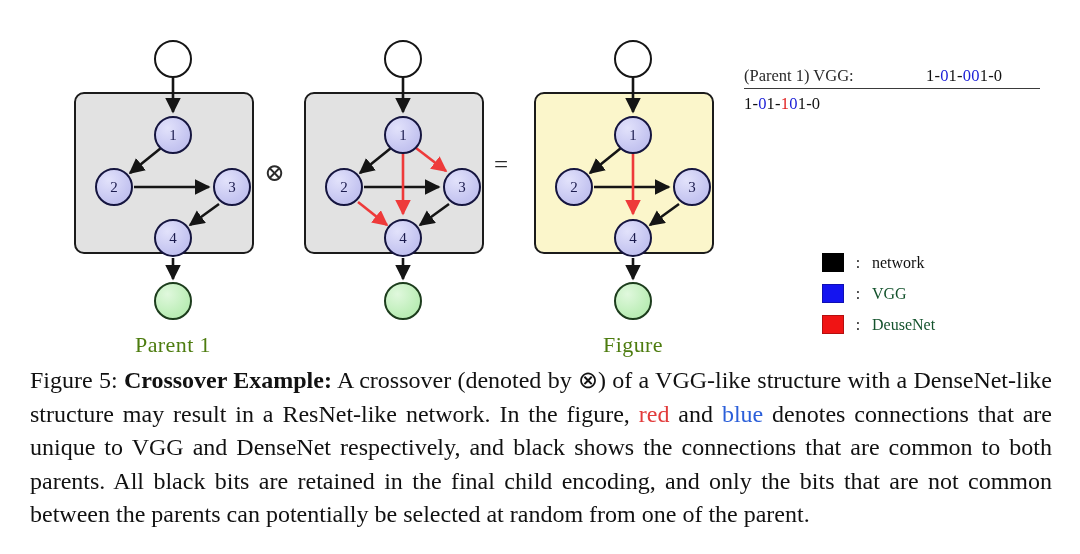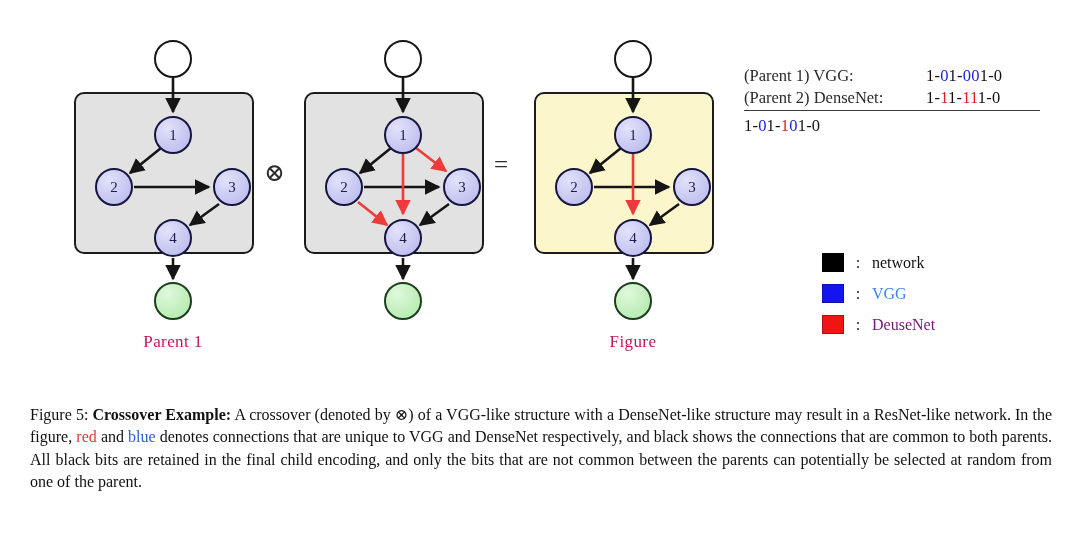--- a/index.html
+++ b/index.html
@@ -88,22 +88,22 @@
     z-index: 3;
     overflow: visible;
   }
 
   .unit-label {
     position: absolute;
     left: 0;
     top: 312px;
     width: 230px;
     text-align: center;
-    font-size: 17px;
-    color: #be185d;
+    font-size: 22px;
+    color: #4d7c0f;
     letter-spacing: 0.4px;
   }
 
   .operator {
     position: absolute;
     font-size: 25px;
     color: #2b2b2b;
     font-family: "Liberation Serif", "DejaVu Serif", serif;
   }
   #op-times { left: 264px; top: 158px; }
@@ -148,33 +148,34 @@
     font-size: 16px;
   }
   .swatch {
     width: 20px;
     height: 17px;
     display: inline-block;
     border: 1px solid rgba(0,0,0,0.25);
   }
   .legend-colon { width: 28px; text-align: center; color: #222; }
   .legend-text-common { color: #111111; }
-  .legend-text-vgg    { color: #3b82f6; }
-  .legend-text-dense  { color: #701a75; }
+  .legend-text-vgg    { color: #14532d; }
+  .legend-text-dense  { color: #14532d; }
 
   
   #caption {
     position: absolute;
     left: 30px;
-    top: 404px;
+    top: 364px;
     width: 1022px;
-    font-size: 16px;
+    font-size: 24px;
     line-height: 1.40;
     text-align: justify;
     color: #111111;
+    font-family: Liberation Serif, serif;
   }
   #caption b { font-weight: bold; }
   .cap-red  { color: #e23b3b; }
   .cap-blue { color: #2b5fd9; }
 </style>
 </head>
 <body>
 
 <div id="figure-area">
 
@@ -273,24 +274,20 @@
     <div class="node output n-out"></div>
 
     <div class="unit-label">Figure</div>
   </div>
 
   <div id="encodings">
     <div class="enc-row">
       <span class="enc-label">(Parent 1) VGG:</span>
       <span class="enc-bits"><span class="bit-common">1</span><span class="bit-common">-</span><span class="bit-vgg">0</span><span class="bit-common">1</span><span class="bit-common">-</span><span class="bit-vgg">0</span><span class="bit-vgg">0</span><span class="bit-common">1</span><span class="bit-common">-</span><span class="bit-common">0</span></span>
     </div>
-    <div class="enc-row">
-      <span class="enc-label">(Parent 2) DenseNet:</span>
-      <span class="enc-bits"><span class="bit-common">1</span><span class="bit-common">-</span><span class="bit-dense">1</span><span class="bit-common">1</span><span class="bit-common">-</span><span class="bit-dense">1</span><span class="bit-dense">1</span><span class="bit-common">1</span><span class="bit-common">-</span><span class="bit-common">0</span></span>
-    </div>
     <div class="enc-rule"></div>
     <div class="enc-row">
       <span class="enc-bits"><span class="bit-common">1</span><span class="bit-common">-</span><span class="bit-vgg">0</span><span class="bit-common">1</span><span class="bit-common">-</span><span class="bit-dense">1</span><span class="bit-vgg">0</span><span class="bit-common">1</span><span class="bit-common">-</span><span class="bit-common">0</span></span>
     </div>
   </div>
 
   <div id="legend">
     <div class="legend-row">
       <span class="swatch" style="background: rgb(0, 0, 0);"></span>
       <span class="legend-colon">:</span>

